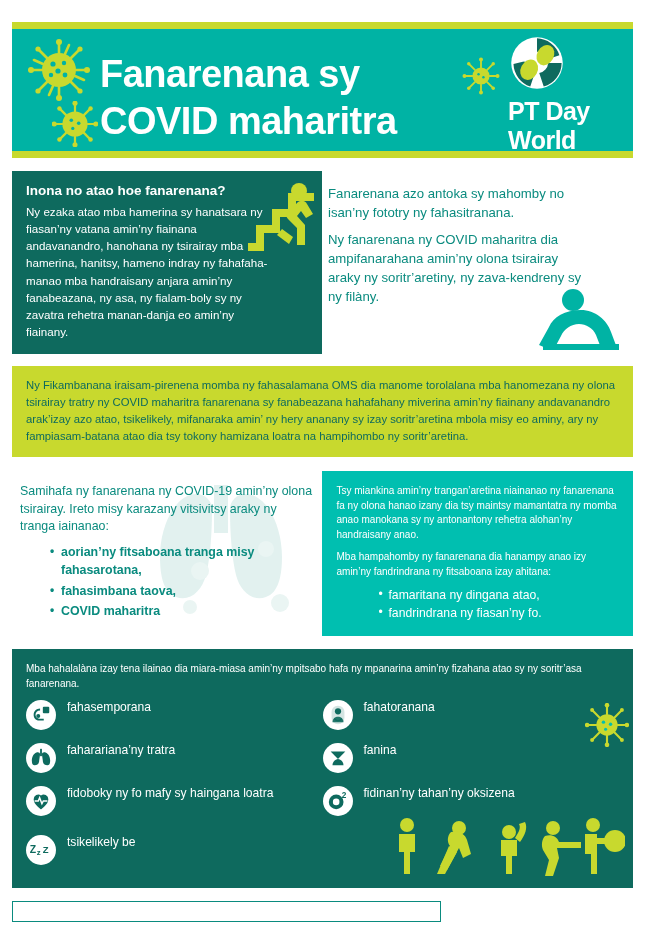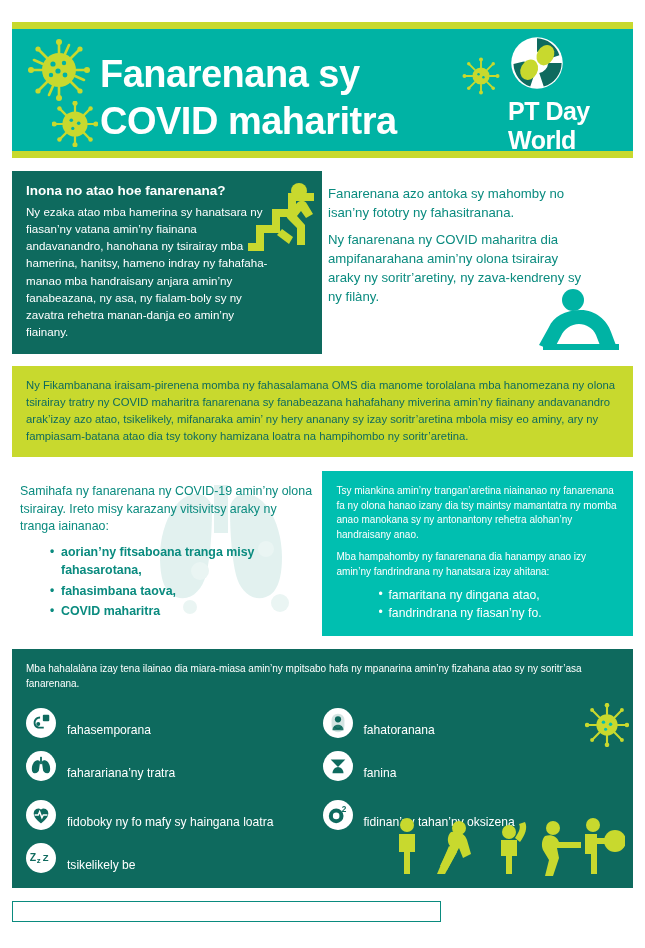--- a/index.html
+++ b/index.html
@@ -118,21 +118,21 @@
 
   
   .symptoms {
     margin-top: 13px; background: #0e6a5e; color: #ffffff;
     padding: 12px 14px 10px 14px; position: relative; overflow: hidden;
     min-height: 218px;
   }
   .symptoms .lede { font-size: 10px; line-height: 1.5; margin-bottom: 9px; }
   .sym-grid { display: flex; }
   .sym-col { width: 50%; }
-  .sym-item { display: flex; align-items: flex-end; gap: 11px; height: 38px; margin-bottom: 5px; }
+  .sym-item { display: flex; align-items: flex-start; gap: 11px; height: 38px; margin-bottom: 5px; }
   .sym-item.tall { height: 44px; }
   .sym-ico {
     width: 30px; height: 30px; flex: 0 0 30px;
     background: #ffffff; border-radius: 50%;
     display: flex; align-items: center; justify-content: center;
   }
   .sym-label { font-size: 12.1px; line-height: 1.3; }
   .corner-virus { position: absolute; right: 4px; top: 54px; }
   .people { position: absolute; right: 8px; bottom: 6px; }
 
@@ -332,21 +332,21 @@
         <ul>
           <li>aorian’ny fitsaboana tranga misy fahasarotana,</li>
           <li>fahasimbana taova,</li>
           <li>COVID maharitra</li>
         </ul>
       </div>
     </div>
 
     <div class="card teal-card">
       <p>Tsy miankina amin’ny trangan’aretina niainanao ny fanarenana fa ny olona hanao izany dia tsy maintsy mamantatra ny momba anao manokana sy ny antonantony rehetra alohan’ny handraisany anao.</p>
-      <p>Mba hampahomby ny fanarenana  dia hanampy anao izy amin’ny fandrindrana ny hanatsara izay ahitana:</p>
+      <p>Mba hampahomby ny fanarenana  dia hanampy anao izy amin’ny fandrindrana ny fitsaboana izay ahitana:</p>
       <ul>
         <li>famaritana ny dingana atao,</li>
         <li>fandrindrana ny fiasan’ny fo.</li>
       </ul>
     </div>
   </div>
 
   <div class="symptoms">
     <div class="lede">
       <div>Mba hahalalàna izay tena ilainao dia miara-miasa amin’ny mpitsabo hafa ny mpanarina amin’ny fizahana atao sy ny soritr’asa fanarenana.</div>

